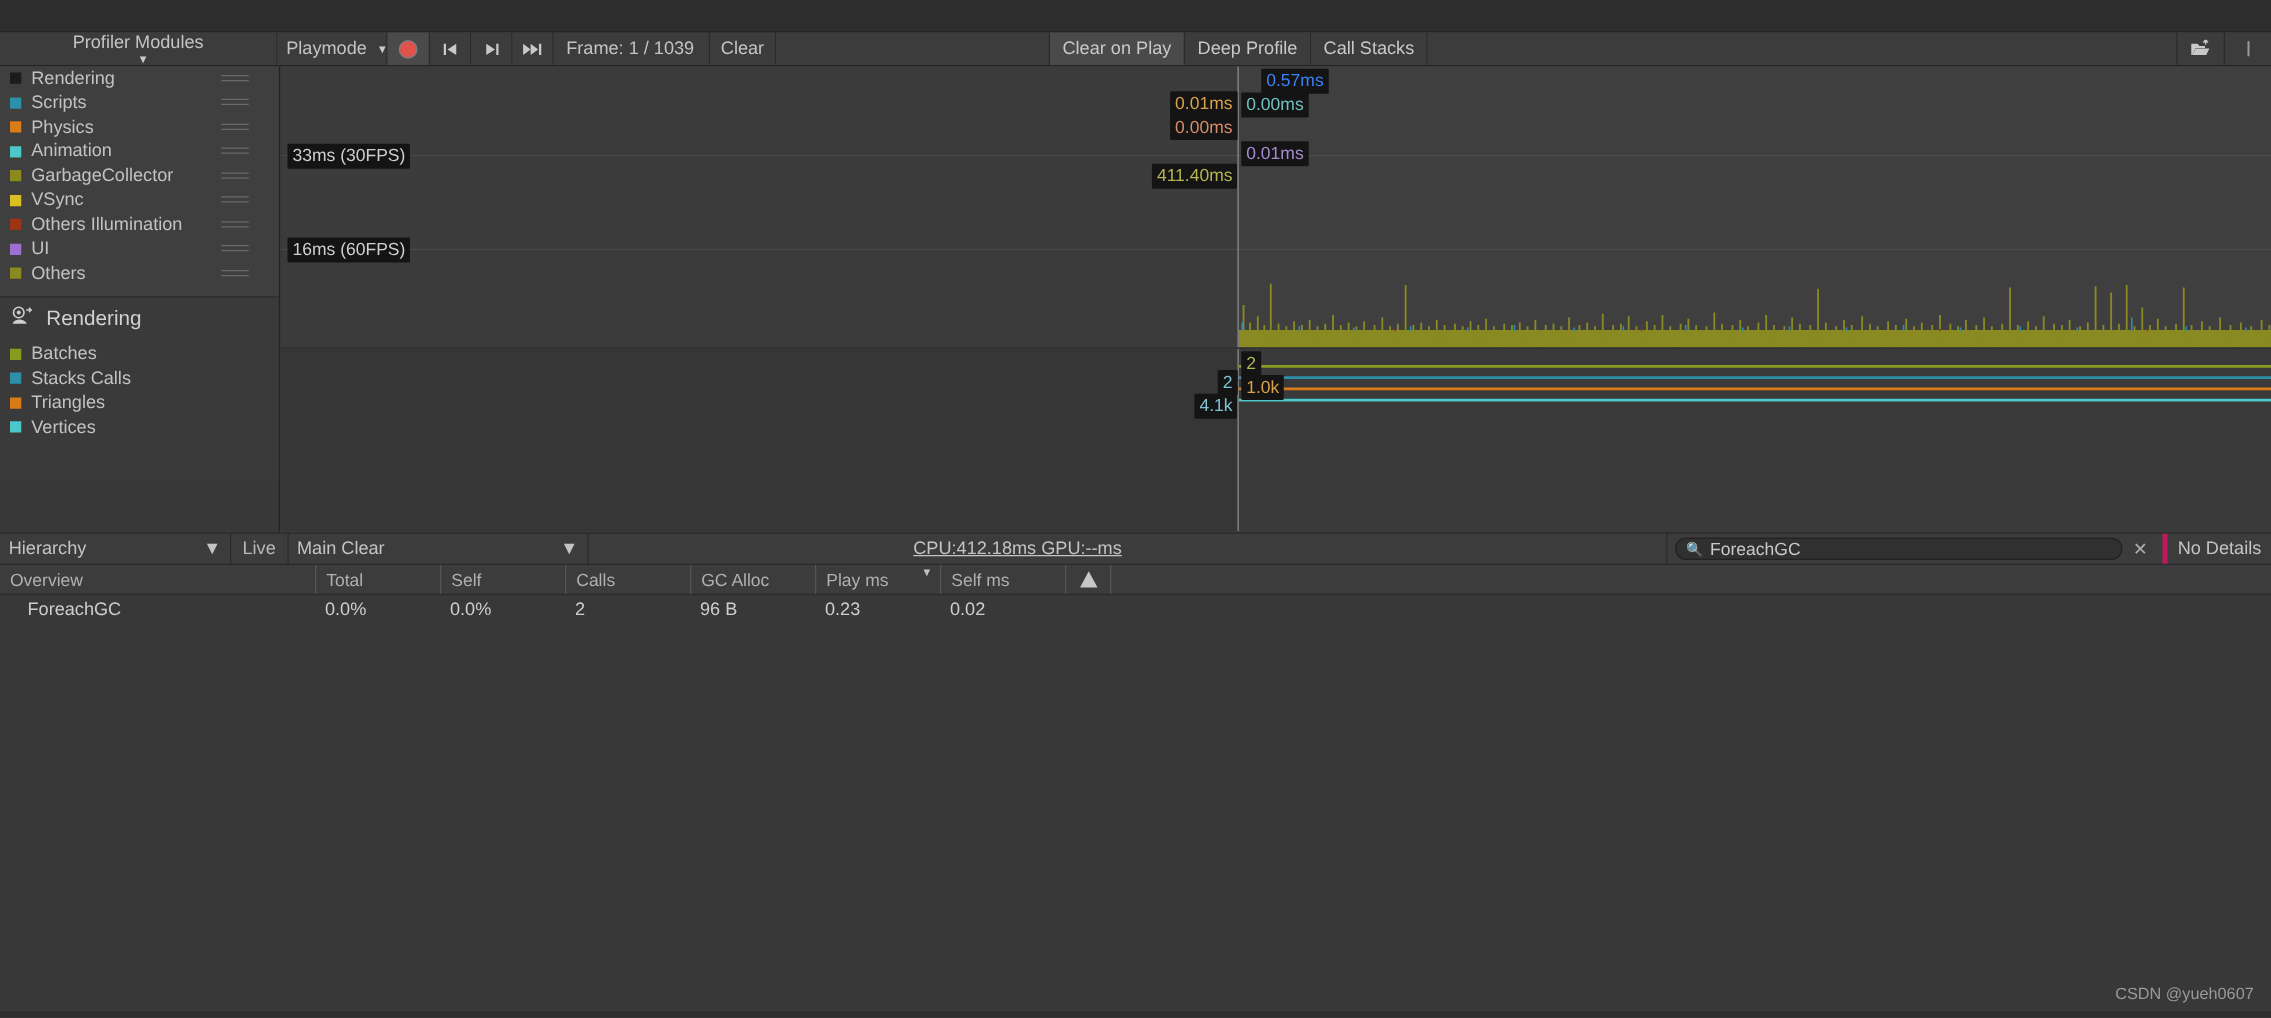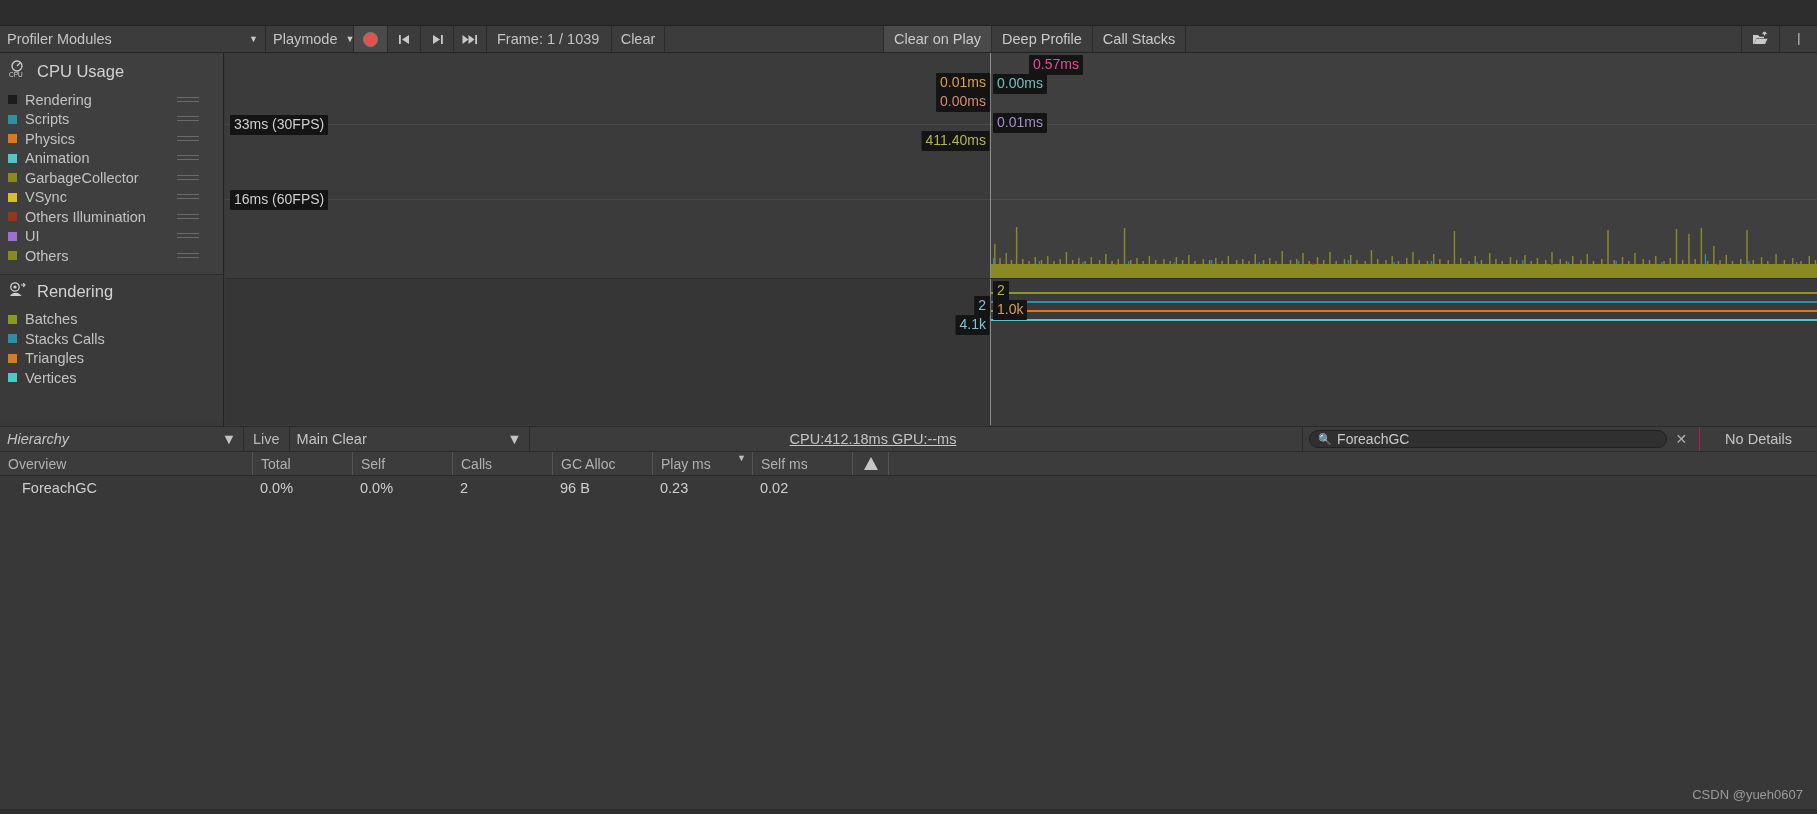--- a/index.html
+++ b/index.html
@@ -33,21 +33,21 @@
     position: absolute; left: 0; top: 26px; width: 1817px; height: 27px;
     background: #3c3c3c; border-bottom: 1px solid #242424;
     display: flex; align-items: stretch;
   }
   .dd {
     display: flex; align-items: center; justify-content: space-between;
     color: #c4c4c4; font-size: 14.5px; padding: 0 7px; cursor: default;
     background: #3c3c3c;
   }
   .dd .caret { margin-left: 8px; font-size: 9px; color: #c9c9c9; line-height: 1; }
-  .modules-dd { width: 266px; border-right: 1px solid #2b2b2b; }
+  .modules-dd { width: 222px; border-right: 1px solid #2b2b2b; flex-direction: column; }
   .playmode-dd { width: 88px; border-right: 1px solid #2b2b2b; }
 
   .rec-btn {
     width: 34px; display: flex; align-items: center; justify-content: center;
     background: #4a4a4a; border-right: 1px solid #2b2b2b;
   }
   .rec-dot {
     width: 15px; height: 15px; border-radius: 50%;
     background: #e0524c; border: 1.5px solid #7d7d7d;
   }
@@ -139,21 +139,21 @@
   
   .hierbar {
     position: absolute; left: 0; top: 426px; width: 1817px; height: 26px;
     background: #3c3c3c; border-top: 1px solid #2a2a2a; border-bottom: 1px solid #2a2a2a;
     display: flex; align-items: stretch;
   }
   .hb-dd {
     display: flex; align-items: center; justify-content: space-between;
     color: #c4c4c4; font-size: 14.5px; padding: 0 7px; border-right: 1px solid #2b2b2b;
   }
-  .hier-dd { width: 244px; font-style: italic; }
+  .hier-dd { width: 185px; }
   .live-lbl {
     display: flex; align-items: center; color: #b9b9b9; font-size: 14.5px;
     padding: 0 9px; border-right: 1px solid #2b2b2b;
   }
   .mainthread-dd { width: 240px; border-right: 1px solid #2b2b2b; }
   .hb-gap { flex: 1 1 auto; display: flex; align-items: center; }
   .cpu-gpu {
     color: #c4c4c4; font-size: 14.5px; margin-left: 260px; white-space: nowrap; text-decoration: underline;
   }
   .searchwrap {
@@ -163,21 +163,21 @@
   .searchbox {
     display: flex; align-items: center; gap: 5px;
     width: 358px; height: 18px; background: #303030;
     border: 1px solid #222; border-radius: 9px; padding: 0 8px;
   }
   .search-icon { color: #9a9a9a; font-size: 11px; }
   .search-val { color: #c9c9c9; font-size: 14px; }
   .clear-x { color: #b0b0b0; font-size: 14px; margin: 0 6px 0 8px; }
   .nodetails {
     display: flex; align-items: center; color: #c4c4c4; font-size: 14.5px;
-    padding: 0 25px; border-left: 1px solid #be185d;
+    padding: 0 8px; border-left: 4px solid #be185d;
   }
 
   
   .table { position: absolute; left: 0; top: 452px; width: 1817px; bottom: 0; background: #383838; }
   .thead {
     display: flex; height: 24px; background: #3c3c3c;
     border-bottom: 1px solid #2a2a2a;
   }
   .th {
     color: #b0b0b0; font-size: 14px; display: flex; align-items: center;
@@ -271,30 +271,20 @@
     <div class="icon-btn">
       <svg width="8" height="14" viewBox="0 0 8 14">
         <rect x="3" y="1" width="1.6" height="12" fill="#9a9a9a"></rect>
       </svg>
     </div>
   </div>
 
   <div class="modpanel">
 
     <div class="mod-section cpu">
-      <div class="mod-head">
-        <span>
-          <svg width="20" height="20" viewBox="0 0 20 20">
-            <circle cx="9" cy="7" r="5" fill="none" stroke="#cfcfcf" stroke-width="1.3"></circle>
-            <line x1="9" y1="7" x2="12" y2="4" stroke="#cfcfcf" stroke-width="1.2"></line>
-            <text x="1" y="18" font-size="6.5" fill="#cfcfcf" font-family="Liberation Sans">CPU</text>
-          </svg>
-        </span>
-        <span class="mod-head-title">CPU Usage</span>
-      </div>
       <div class="mod-row">
         <span class="swatch" style="background:#1c1c1c"></span>
         <span class="mod-row-label">Rendering</span>
         <span class="grip">
             <i></i>
             <i></i>
           </span>
       </div>
       <div class="mod-row">
         <span class="swatch" style="background:#2e8fa8"></span>
@@ -402,21 +392,21 @@
       <div class="playhead-shade" style="width:765px"></div>
       <div class="playhead" style="left:765px"></div>
 
       <div class="vlabel" style="left:5px; top:62px">33ms (30FPS)</div>
       <div class="vlabel" style="left:5px; top:137px">16ms (60FPS)</div>
 
       <div class="vlabel right" style="left:765px; top:20px; color:#d9a14a">0.01ms</div>
       <div class="vlabel right" style="left:765px; top:39px; color:#d98b6a">0.00ms</div>
       <div class="vlabel right" style="left:765px; top:78px; color:#b5b552">411.40ms</div>
 
-      <div class="vlabel" style="left:804px; top:2px; color:#ec4899">0.57ms</div>
+      <div class="vlabel" style="left:784px; top:2px; color:#3b82f6">0.57ms</div>
       <div class="vlabel" style="left:768px; top:21px; color:#6fc0c0">0.00ms</div>
       <div class="vlabel" style="left:768px; top:60px; color:#a48cd0">0.01ms</div>
 
       <div class="spark" style="height:62px">
         <svg viewBox="0 0 800 62" preserveAspectRatio="none" height="62" style="margin-left:766px;width:830px">
           <rect x="0" y="48" width="800" height="14" fill="#8a8a22"></rect>
           <g fill="#8a8a22">
             <rect x="3" y="28" width="1.4" height="34"></rect>
               <rect x="8" y="42" width="1.4" height="20"></rect>
             <rect x="14" y="37" width="1.4" height="25"></rect>

